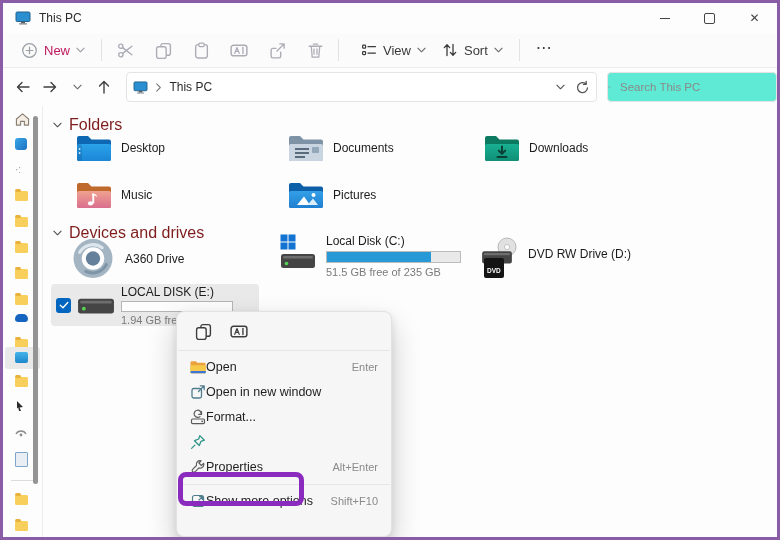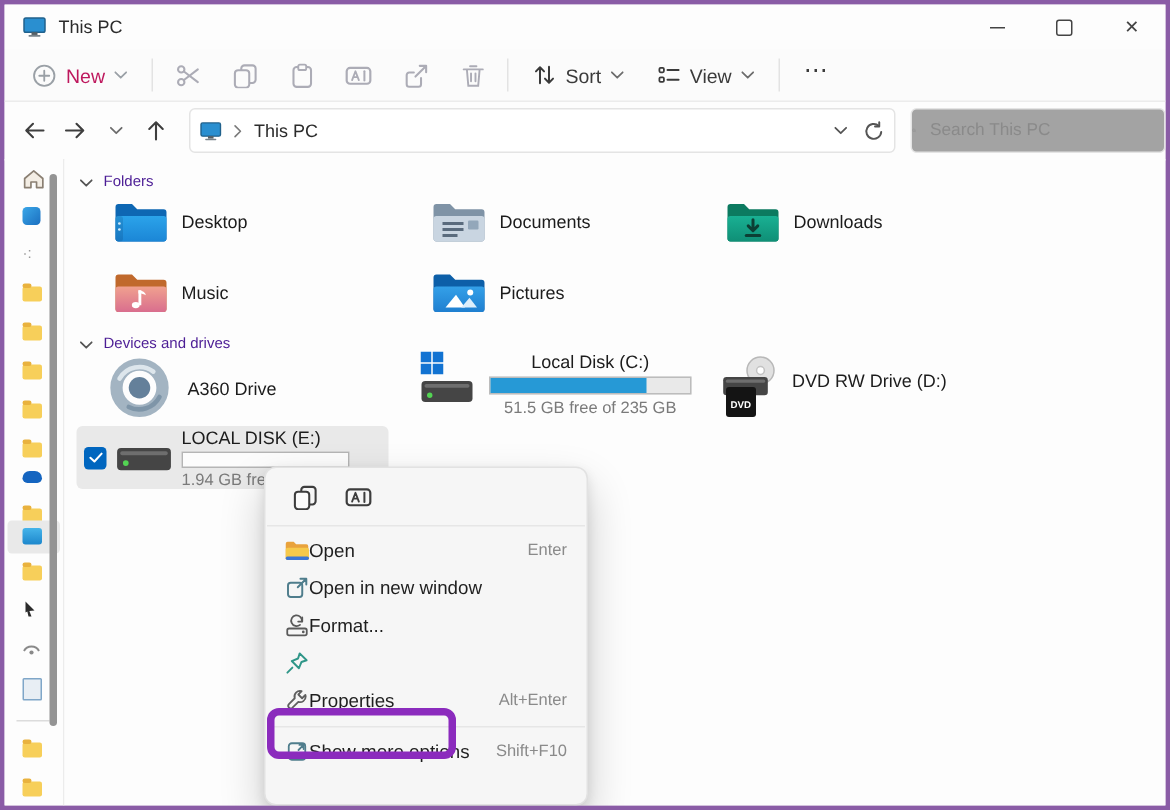--- a/index.html
+++ b/index.html
@@ -24,38 +24,38 @@
   .chev{width:9px;height:6px;}
   
   .navbar{position:absolute;top:65px;left:0;right:0;height:38px;background:#fdfdfd;border-bottom:1px solid #efefef;
           display:flex;align-items:center;}
   .navbtn{width:26px;height:26px;display:flex;align-items:center;justify-content:center;color:#3f3f3f;margin-left:2px;}
   .navbtn.small{color:#6d6d6d;}
   .addressbox{margin-left:10px;width:478px;height:28px;background:#fff;border:1px solid #e4e4e4;border-radius:4px;
               display:flex;align-items:center;padding:0 6px;}
   .addressbox .crumb{display:flex;align-items:center;gap:7px;font-size:12px;color:#2b2b2b;flex:1;}
   .addr-tools{display:flex;align-items:center;gap:10px;color:#555;}
-  .searchbox{margin-left:10px;width:168px;height:28px;background:#a3a3a3;border:1px solid #e4e4e4;border-radius:4px;
+  .searchbox{margin-left:10px;width:168px;height:28px;background:#5eead4;border:1px solid #e4e4e4;border-radius:4px;
              display:flex;align-items:center;padding:0 0;gap:7px;}
   .searchbox input{border:0;outline:0;flex:1;font-size:11.5px;font-family:"Liberation Sans",sans-serif;color:#333;background:transparent;}
   .searchbox input::placeholder{color:#8a8a8a;}
   
   .sidebar{position:absolute;top:103px;left:0;bottom:0;width:39px;background:#fdfdfd;border-right:1px solid #ececec;}
   .sideitem{position:absolute;left:12px;width:16px;height:14px;}
   .sfold{width:13px;height:10px;background:#f7cf5a;border-radius:1.5px;position:relative;margin-top:3px;}
   .sfold::before{content:'';position:absolute;top:-2px;left:0;width:6px;height:3px;background:#e9b23e;border-radius:1.5px;}
   .sidesel{position:absolute;left:2px;width:35px;height:22px;background:#e9e9e9;border-radius:3px;}
   .sidescroll{position:absolute;left:30px;top:10px;width:5px;height:368px;background:#949494;border-radius:3px;}
   .sidedivider{position:absolute;left:8px;width:22px;height:1px;background:#dcdcdc;}
   
   .main{position:absolute;top:103px;left:40px;right:0;bottom:0;background:#fdfdfd;}
-  .secheader{position:absolute;display:flex;align-items:center;gap:7px;font-size:10px;color:#4c1d95;}
+  .secheader{position:absolute;display:flex;align-items:center;gap:7px;font-size:16px;color:#7f1d1d;}
   .tile{position:absolute;display:flex;align-items:center;gap:9px;}
   .tile .tlabel{font-size:12px;color:#1c1c1c;}
-  .dtile{position:absolute;display:flex;align-items:flex-start;gap:9px;text-align:center;}
+  .dtile{position:absolute;display:flex;align-items:flex-start;gap:9px;}
   .dinfo{display:flex;flex-direction:column;gap:3px;}
   .dname{font-size:12px;color:#1c1c1c;}
   .dbar{width:133px;height:10px;border:1px solid #bcbcbc;background:#e9e9e9;}
   .dbar .fill{height:100%;background:#2699d6;}
   .ddetail{font-size:11px;color:#7a7a7a;}
   .etile{position:absolute;left:8px;top:178px;width:208px;height:42px;background:#e9e9e9;border-radius:4px;
          display:flex;align-items:center;gap:6px;padding-left:5px;box-sizing:border-box;}
   .checkbox{width:15px;height:15px;background:#0066bf;border-radius:3px;display:flex;align-items:center;justify-content:center;flex:none;}
   .ebar{width:110px;height:9px;border:1px solid #b5b5b5;background:#fcfcfc;}
   
@@ -320,34 +320,34 @@
         <svg width="17" height="17" viewBox="0 0 16 16">
           <use href="#sym-share"></use>
         </svg>
       </div>
     <div class="ticon" style="margin-left:8px">
         <svg width="17" height="17" viewBox="0 0 16 16">
           <use href="#sym-trash"></use>
         </svg>
       </div>
     <div class="tdivider"></div>
+    <div class="tbtn dark" style="margin-left:6px">
+      <svg width="16" height="16" viewBox="0 0 16 16">
+          <use href="#sym-viewlist"></use>
+        </svg>
+      <span>View</span>
+      <svg class="chev" viewBox="0 0 10 6" color="#6d6d6d">
+          <use href="#sym-chev"></use>
+        </svg>
+    </div>
     <div class="tbtn dark">
       <svg width="16" height="16" viewBox="0 0 16 16">
           <use href="#sym-sort"></use>
         </svg>
       <span>Sort</span>
-      <svg class="chev" viewBox="0 0 10 6" color="#6d6d6d">
-          <use href="#sym-chev"></use>
-        </svg>
-    </div>
-    <div class="tbtn dark" style="margin-left:6px">
-      <svg width="16" height="16" viewBox="0 0 16 16">
-          <use href="#sym-viewlist"></use>
-        </svg>
-      <span>View</span>
       <svg class="chev" viewBox="0 0 10 6" color="#6d6d6d">
           <use href="#sym-chev"></use>
         </svg>
     </div>
     <div class="tdivider"></div>
     <div class="tbtn dark" style="font-size:16px;padding:0 8px 6px 8px">
         <span>⋯</span>
       </div>
   </div>
 

